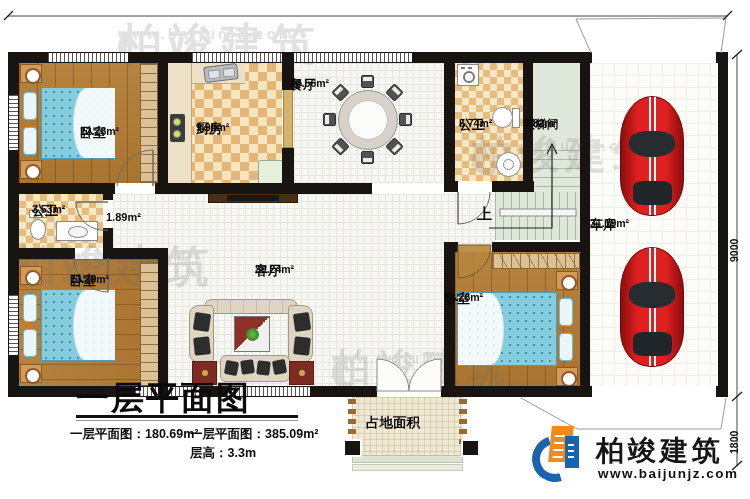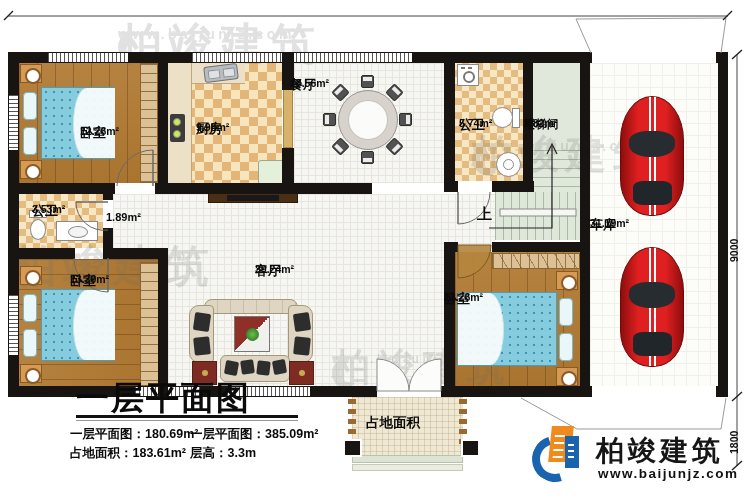--- a/index.html
+++ b/index.html
@@ -359,23 +359,20 @@
   <div id="title-block" style="left:70px;top:376px;width:260px;height:95px">
     <span class="t1" style="left:6px;top:0">一层平面图</span>
     <span style="left:6px;top:39px;width:222px;height:3px;background:#111"></span>
     <span style="left:6px;top:44px;width:222px;height:1px;background:#999"></span>
     <span class="stat" style="left:0;top:50px">
       <span style="position:static">一层平面图：</span><span style="position:static">180.69m²</span>
     </span>
     <span class="stat" style="left:120px;top:50px">
       <span style="position:static">一层平面图：</span><span style="position:static">385.09m²</span>
     </span>
-    <span class="stat" style="left:0;top:69px">
-      <span style="position:static">占地面积：</span><span style="position:static">183.61m²</span>
-    </span>
     <span class="stat" style="left:120px;top:69px">
       <span style="position:static">层高：</span><span style="position:static">3.3m</span>
     </span>
   </div>
 
   <div style="left:528px;top:420px;width:218px;height:74px">
     <span style="left:4px;top:4px;width:58px;height:64px">
       <span style="left:0;top:12px;width:46px;height:46px;border-radius:50%;border:8px solid #1a63ae;border-top-color:transparent;border-right-color:transparent;transform:rotate(28deg)"></span>
       <span style="left:18px;top:2px;width:22px;height:36px;background:#f18a1d;transform:skewX(-6deg);background-image:repeating-linear-gradient(180deg,transparent 0 5px,#fff 5px 7px);background-size:10px 100%;background-repeat:no-repeat;background-position:4px 4px"></span>
       <span style="left:33px;top:12px;width:14px;height:32px;background:#1a63ae;background-image:repeating-linear-gradient(180deg,transparent 0 4px,#fff 4px 6px);background-size:6px 22px;background-repeat:no-repeat;background-position:3px 4px"></span>

